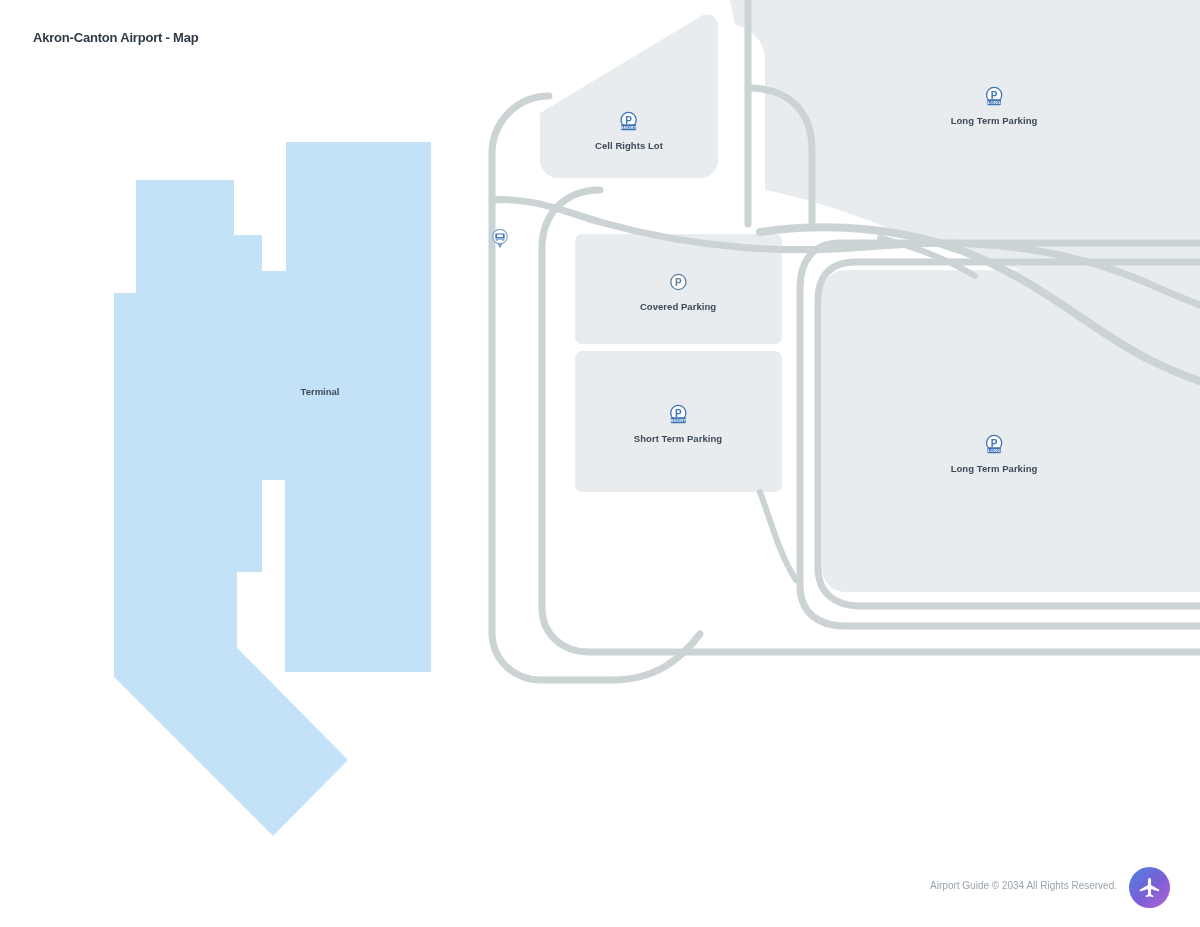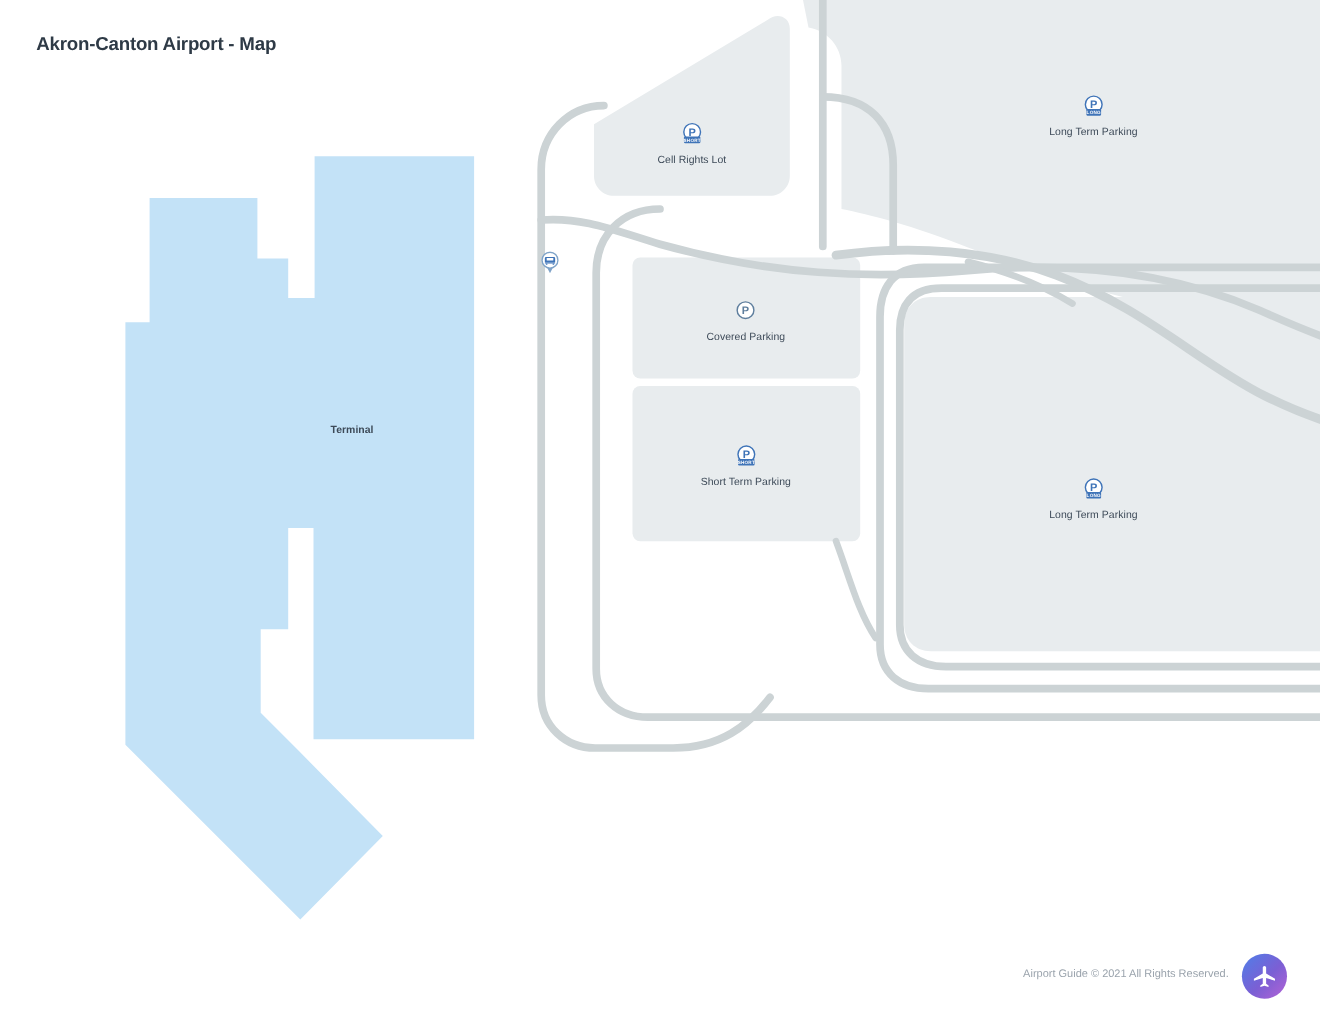--- a/index.html
+++ b/index.html
@@ -15,21 +15,21 @@
     overflow: hidden;
     font-family: "Liberation Sans", sans-serif;
     -webkit-font-smoothing: antialiased;
   }
 
   
   #page-title {
     position: absolute;
     left: 33px;
     top: 30px;
-    font-size: 17px;
+    font-size: 13px;
     font-weight: 700;
     color: #2e3a46;
     letter-spacing: -0.2px;
     white-space: nowrap;
   }
 
   
   #map-canvas {
     position: absolute;
     left: 0;
@@ -47,21 +47,21 @@
     white-space: nowrap;
     user-select: none;
   }
   .poi-icon {
     display: block;
     margin: 0 auto 3px auto;
     line-height: 0;
   }
   .poi-label {
     font-size: 9.5px;
-    font-weight: 400;
+    font-weight: 700;
     color: #3d4a58;
     letter-spacing: 0.05px;
   }
   .terminal-label {
     position: absolute;
     transform: translate(-50%, -50%);
     font-size: 9.5px;
     font-weight: 700;
     color: #3d4a58;
     white-space: nowrap;
@@ -240,21 +240,21 @@
         <path d="M 4.9 5.1 h 7.2 a 1.1 1.1 0 0 1 1.1 1.1 v 3.4 h -9.4 v -3.4 a 1.1 1.1 0 0 1 1.1 -1.1 z"></path>
         <rect x="3.8" y="9.9" width="9.4" height="1.1" rx="0.5"></rect>
         <rect x="4.7" y="11.1" width="1.5" height="1.1" rx="0.4"></rect>
         <rect x="10.8" y="11.1" width="1.5" height="1.1" rx="0.4"></rect>
       </g>
       <rect x="5.5" y="6.0" width="6" height="2.4" rx="0.4" fill="#ffffff"></rect>
     </svg>
   </div>
 </div>
 
-<div id="footer-credit">Airport Guide © 2021 All Rights Reserved.</div>
+<div id="footer-credit">Airport Guide © 2034 All Rights Reserved.</div>
 
 <div id="brand-logo">
   <span style="line-height:0;">
     <svg width="23" height="23" viewBox="0 0 24 24" xmlns="http://www.w3.org/2000/svg">
       <path fill="#ffffff" d="M22 16.2v-1.9l-8.4-5V3.8c0-.9-.7-1.6-1.6-1.6s-1.6.7-1.6 1.6v5.5l-8.4 5v1.9l8.4-2.6v5.6l-2.3 1.5v1.4l3.9-1.1 3.9 1.1v-1.4l-2.3-1.5v-5.6L22 16.2z"></path>
     </svg>
   </span>
 </div>
 
 </body></html>

